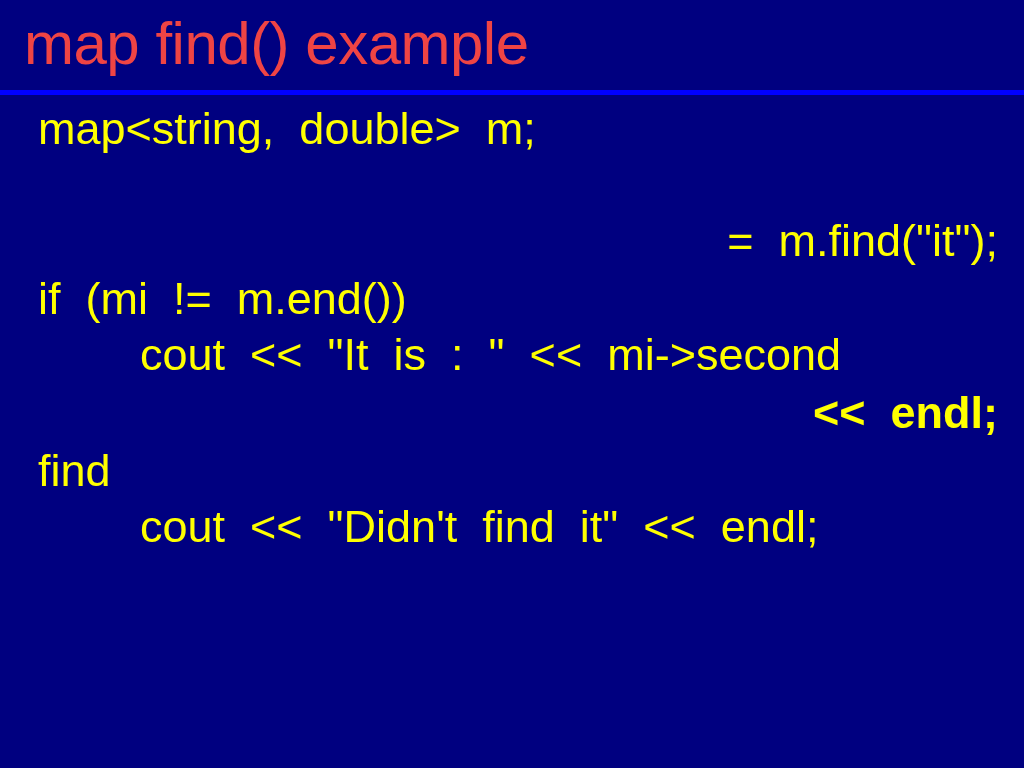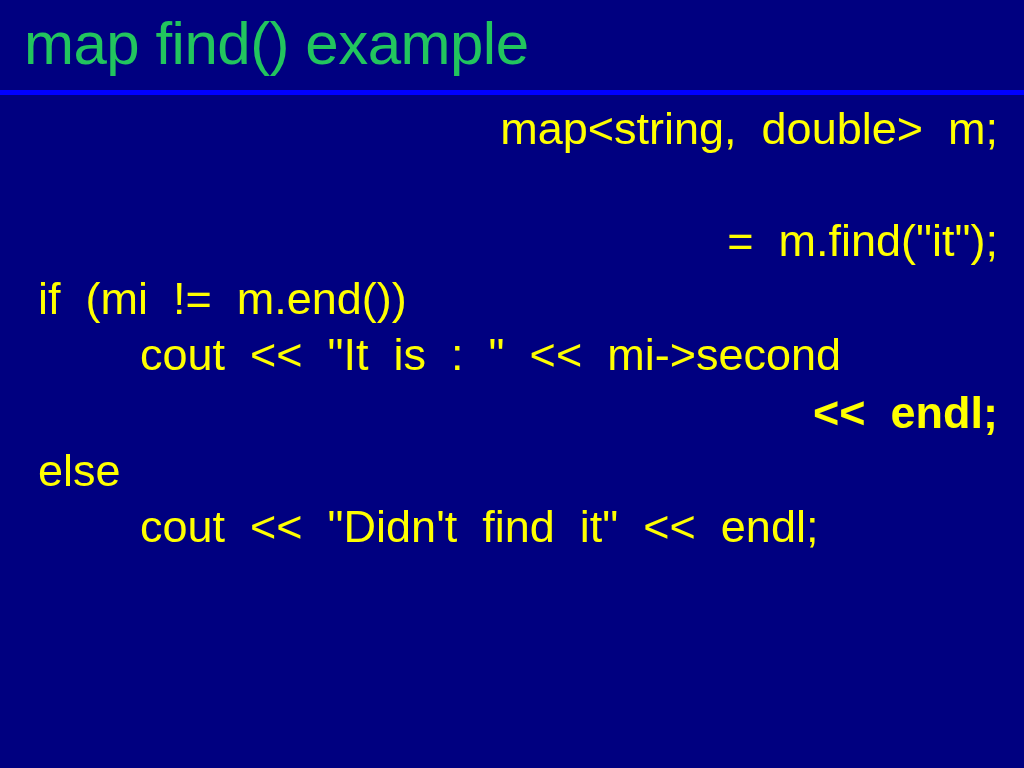--- a/index.html
+++ b/index.html
@@ -26,21 +26,21 @@
     top: 0;
     width: 1024px;
     height: 92px;
   }
   .slide-title {
     position: absolute;
     left: 24px;
     top: 8px;
     font-size: 60px;
     line-height: 72px;
-    color: #22c55e;
+    color: #ef4444;
     white-space: pre;
     letter-spacing: -0.5px;
     text-align: right;
   }
   .title-divider {
     position: absolute;
     left: 0;
     top: 90px;
     width: 1024px;
     height: 5px;
@@ -66,21 +66,21 @@
   }
   .code-line.indent {
     left: 140px;
     width: 858px;
   }
   .code-line.right {
     left: 38px;
     width: 960px;
     text-align: right;
   }
-  .l0 { top: 0px; text-align: right; }
+  .l0 { top: 0px; }
   .l1 { top: 56px; }
   .l2 { top: 112px; }
   .l3 { top: 170px; }
   .l4 { top: 226px; }
   .l5 { top: 284px; font-weight: bold; }
   .l6 { top: 342px; }
   .l7 { top: 398px; }
 </style>
 </head>
 <body>
@@ -92,17 +92,17 @@
   </div>
 
   <div class="title-divider"></div>
 
   <div class="code-body">
     <div class="code-line l0">map&lt;string,  double&gt;  m;</div>
     <div class="code-line right l2">=  m.find("it");</div>
     <div class="code-line l3">if  (mi  !=  m.end())</div>
     <div class="code-line indent l4">cout  &lt;&lt;  "It  is  :  "  &lt;&lt;  mi-&gt;second</div>
     <div class="code-line right l5">&lt;&lt;  endl;</div>
-    <div class="code-line l6">else</div>
+    <div class="code-line l6">find</div>
     <div class="code-line indent l7">cout  &lt;&lt;  "Didn't  find  it"  &lt;&lt;  endl;</div>
   </div>
 
 </div>
 
 </body></html>

